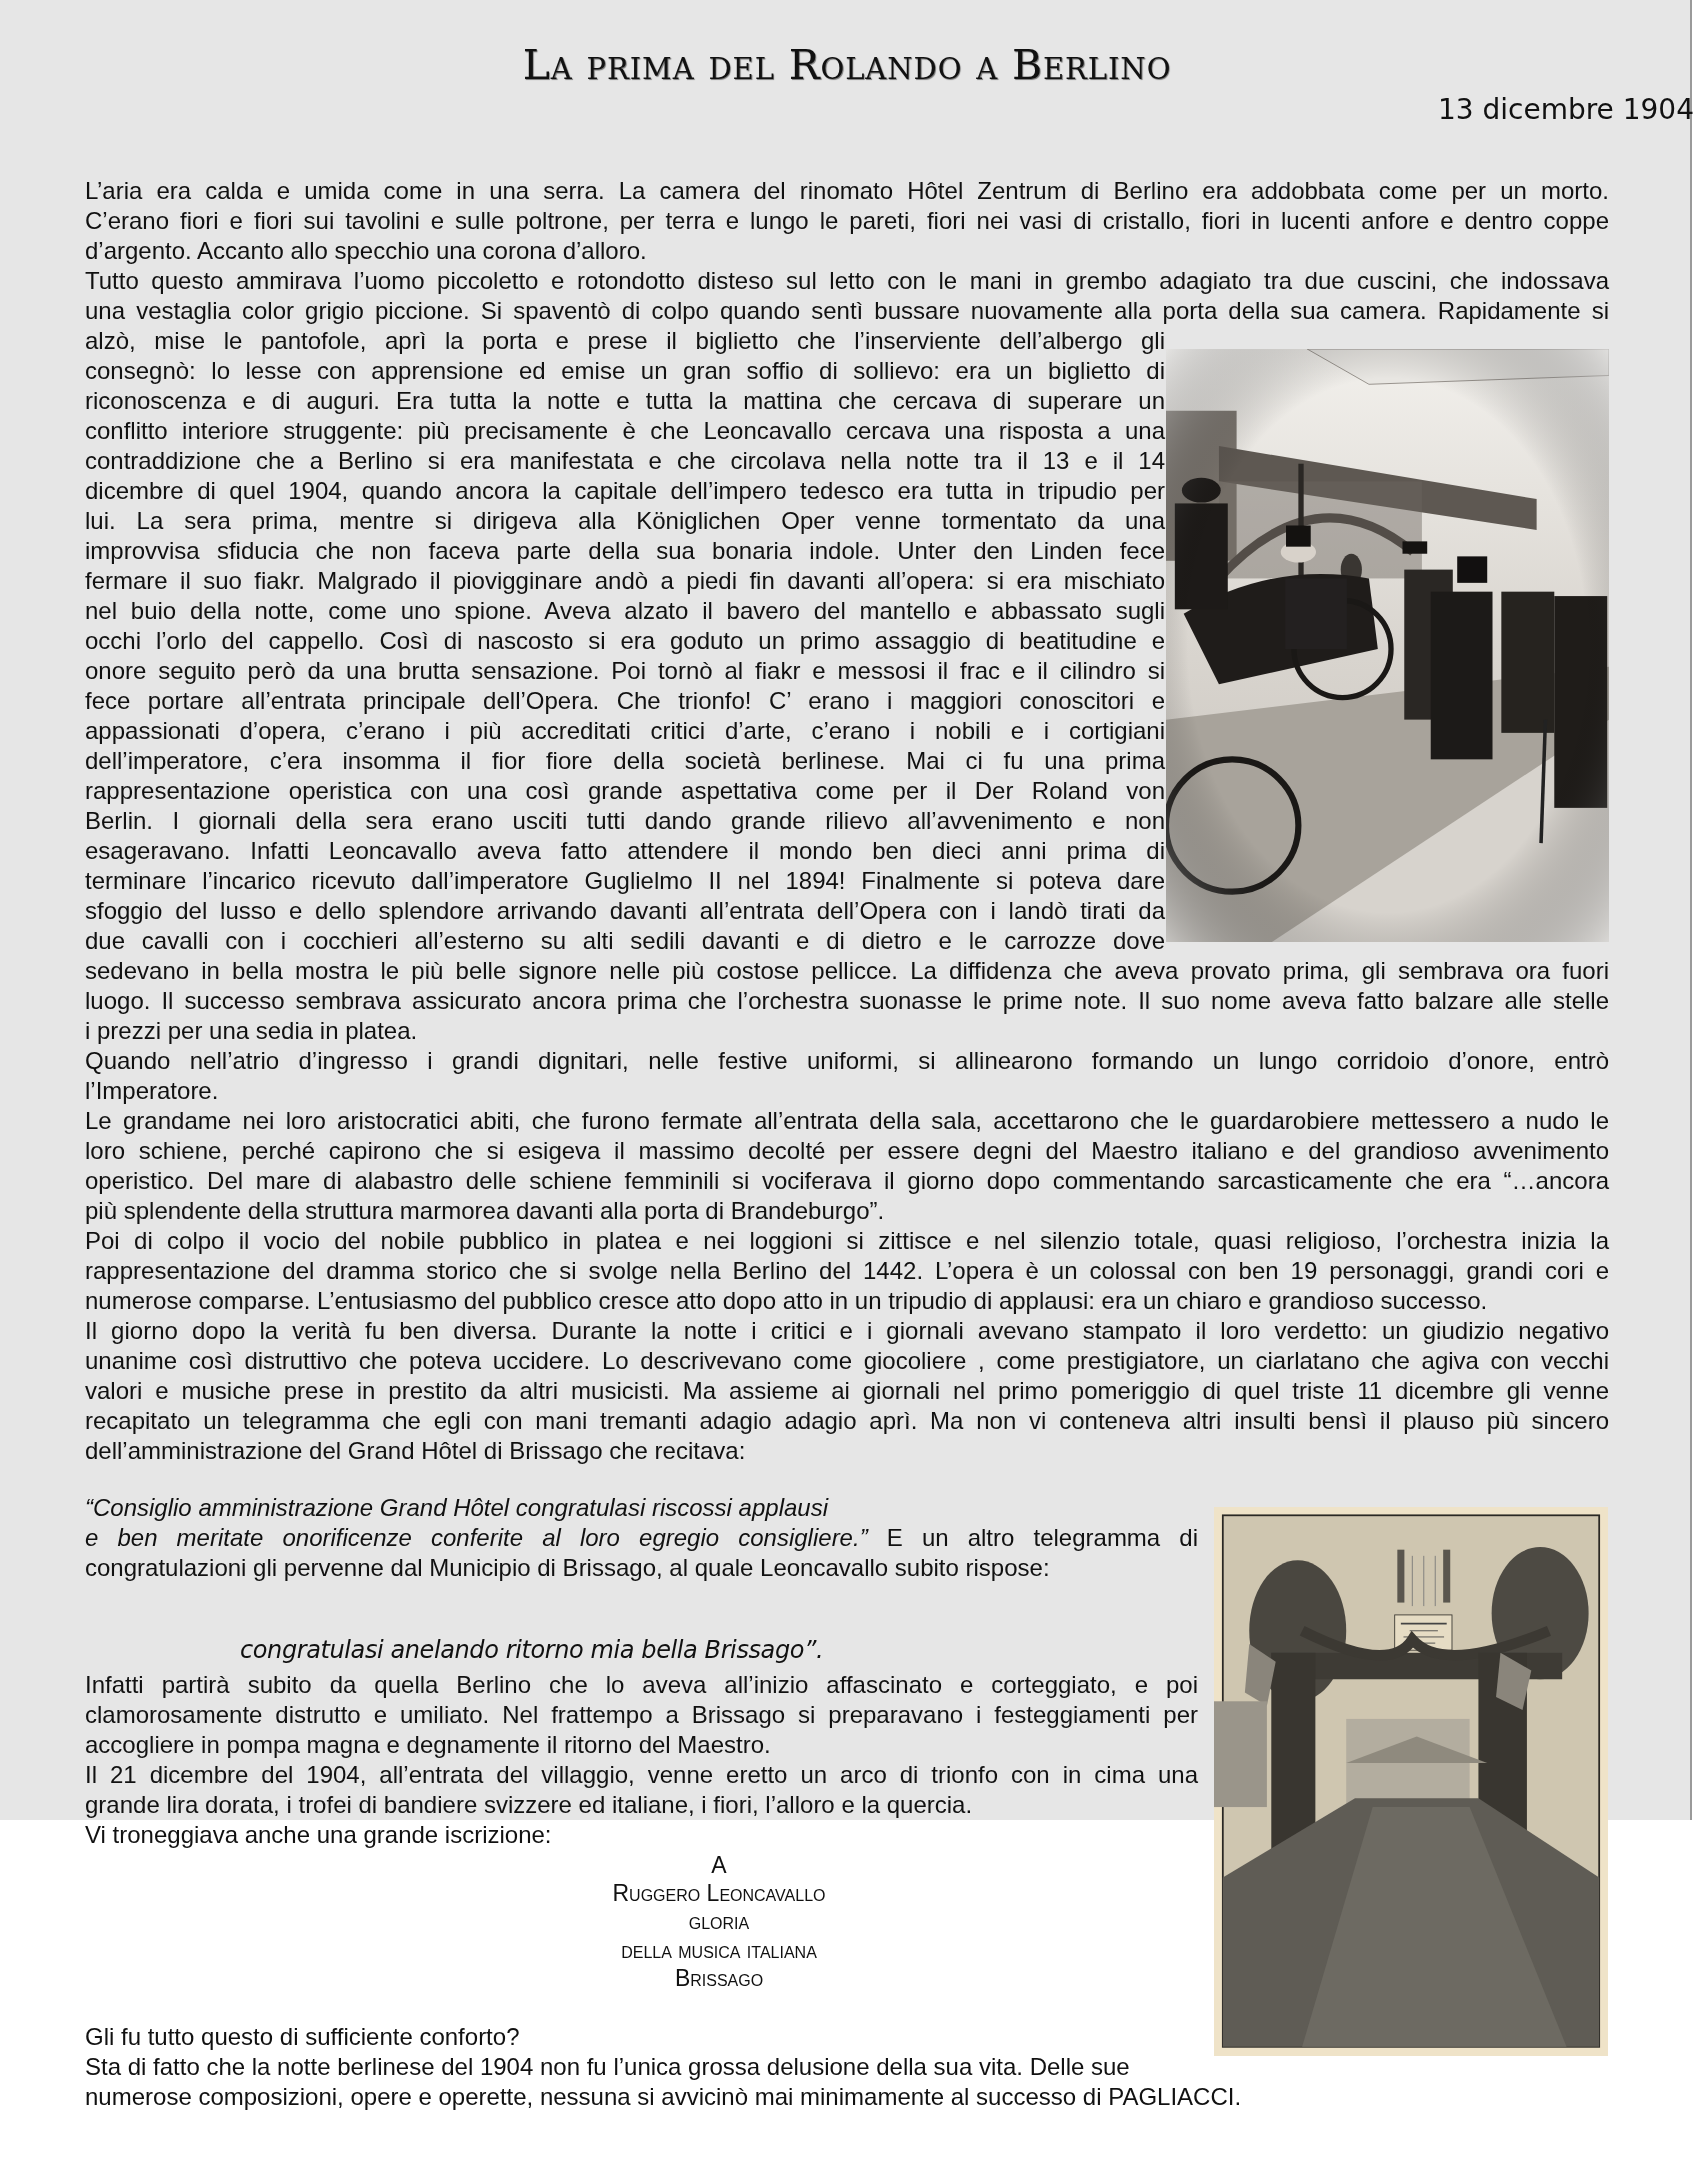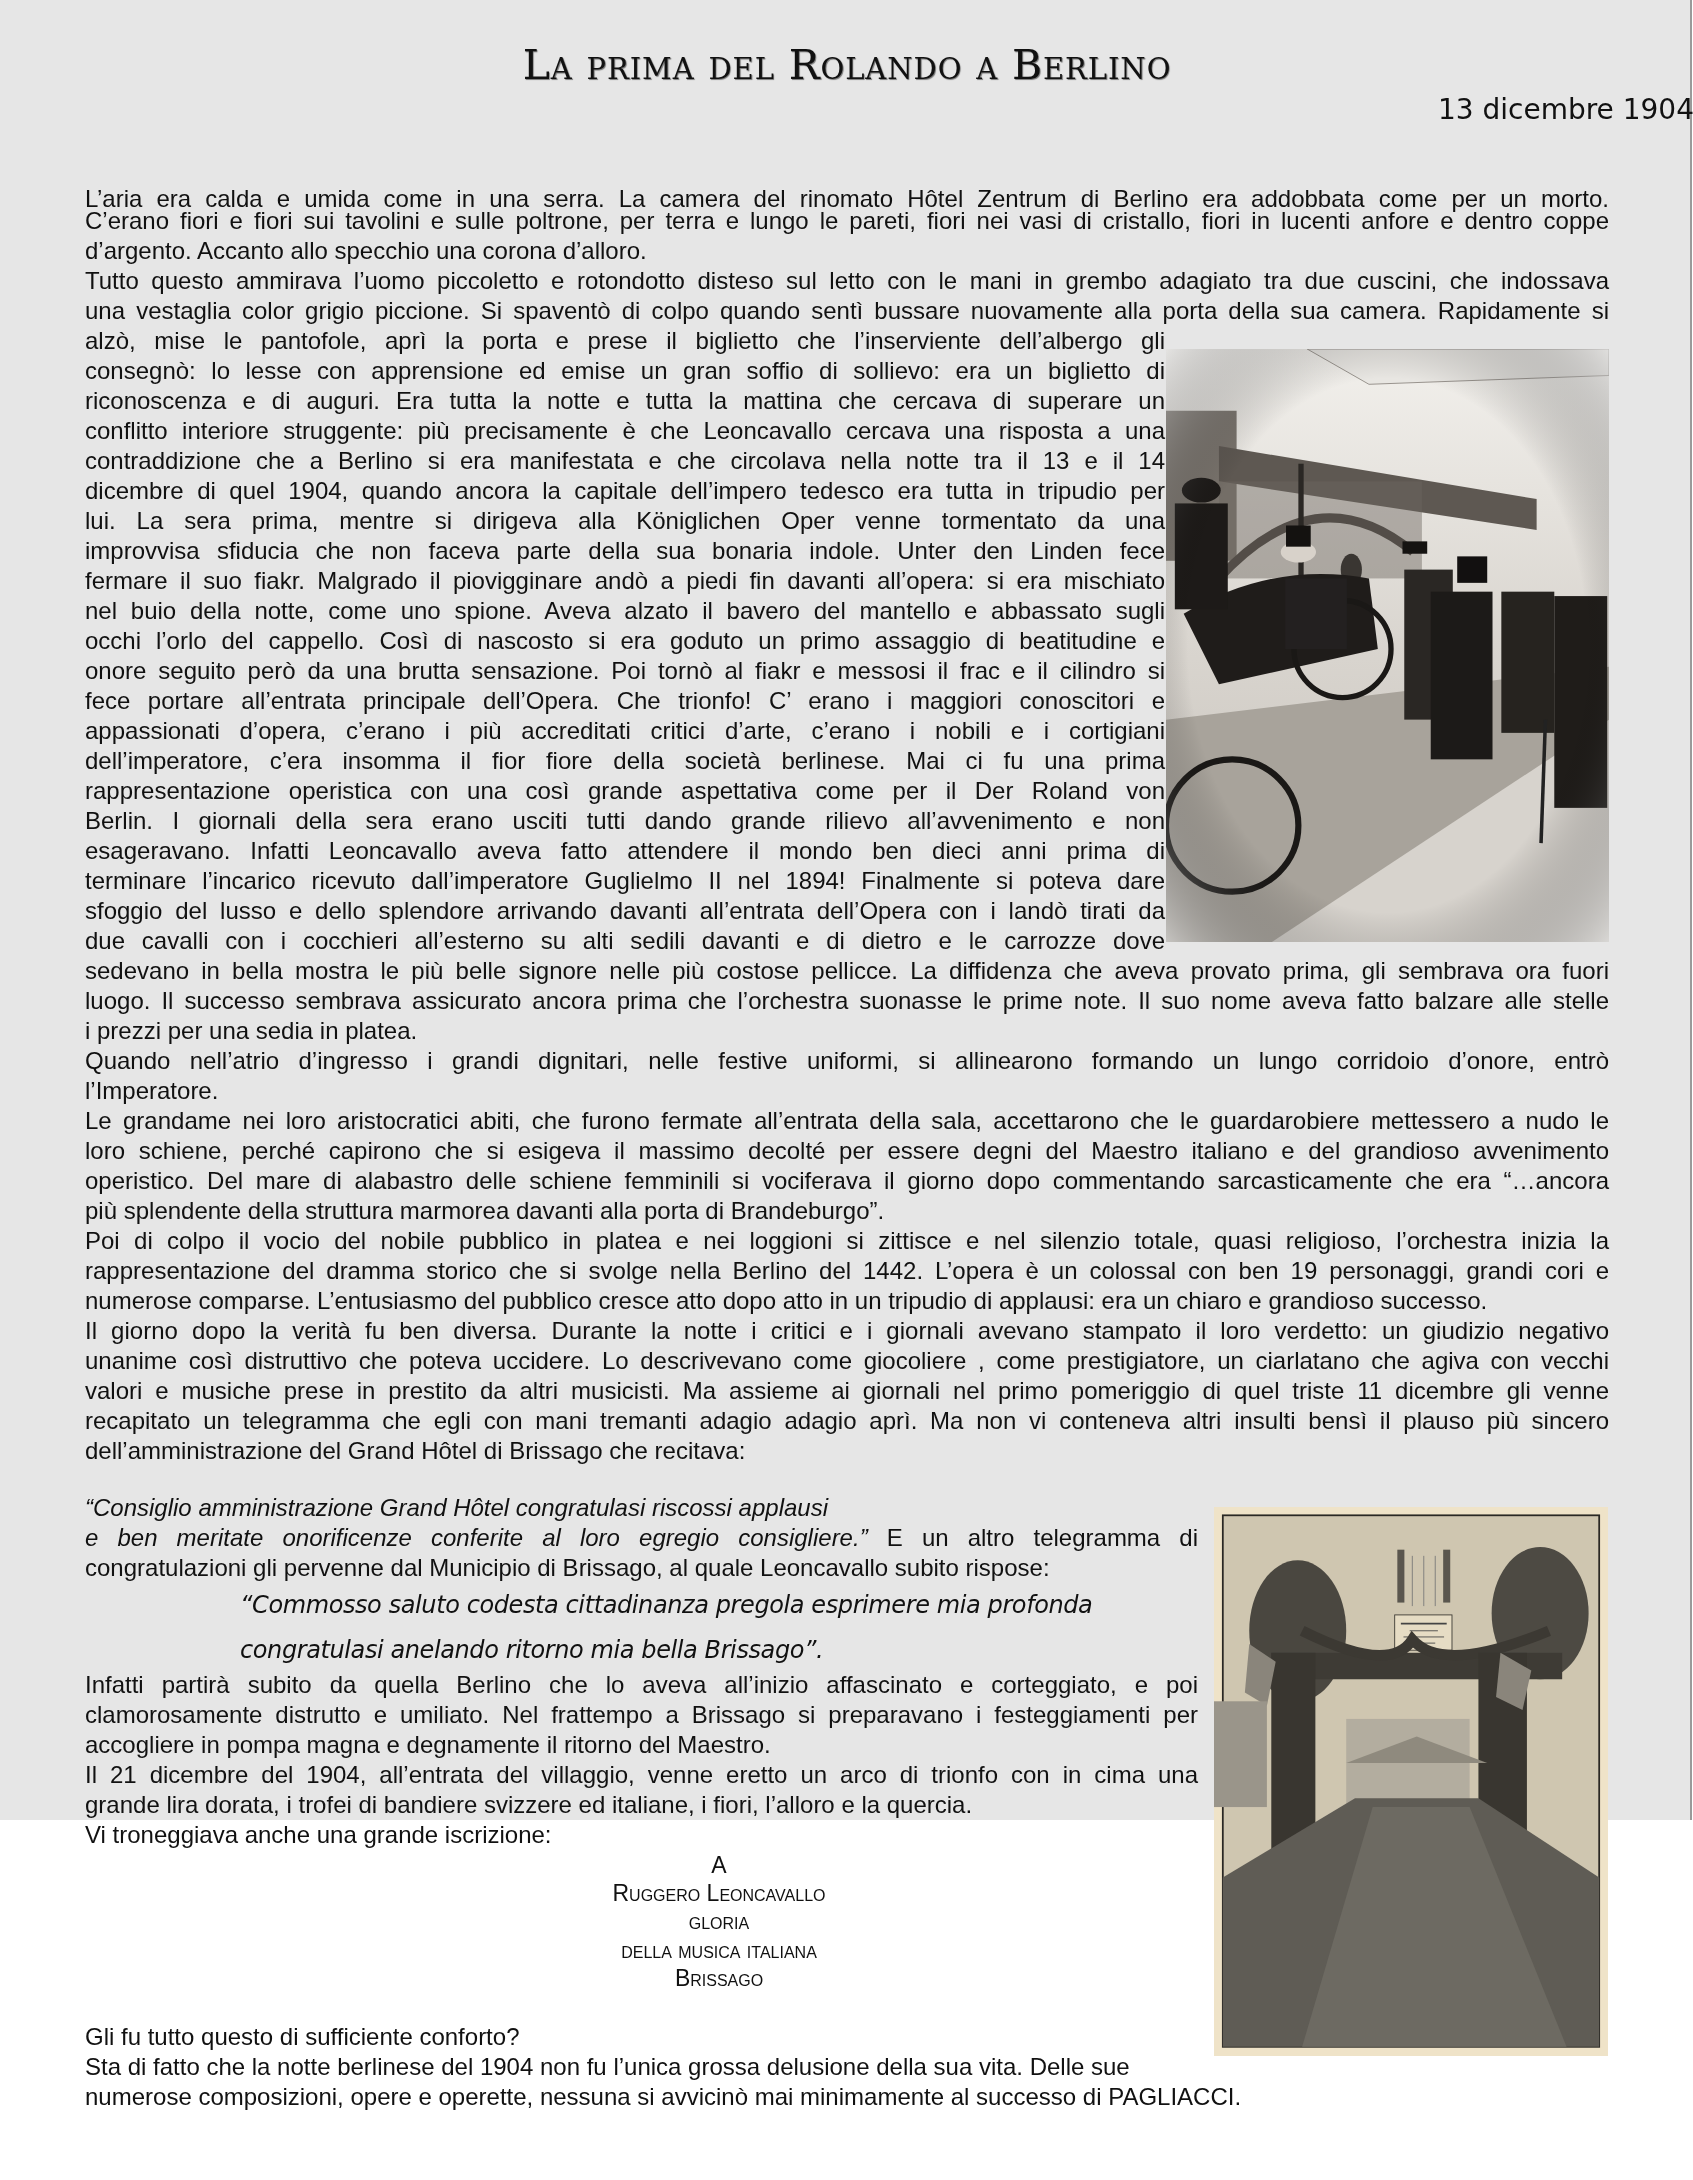--- a/index.html
+++ b/index.html
@@ -26,21 +26,21 @@
   #photo2 { left:1214px; top:1507px; width:394px; height:549px; background:#efe3c8; }
 </style>
 </head>
 <body>
 
 <div id="page">
   <div class="title">La prima del Rolando a Berlino</div>
   <div class="subtitle">13 dicembre 1904</div>
 
   <div id="body-lines">
-      <div class="ln just full" style="top: 176px; margin-top: 8px;">L’aria era calda e umida come in una serra. La camera del rinomato Hôtel Zentrum di Berlino era addobbata come per un morto.</div>
+      <div class="ln just full" style="top: 176px;">L’aria era calda e umida come in una serra. La camera del rinomato Hôtel Zentrum di Berlino era addobbata come per un morto.</div>
       <div class="ln just full" style="top: 206px;">C’erano fiori e fiori sui tavolini e sulle poltrone, per terra e lungo le pareti, fiori nei vasi di cristallo, fiori in lucenti anfore e dentro coppe</div>
       <div class="ln" style="top: 236px;">d’argento. Accanto allo specchio una corona d’alloro.</div>
       <div class="ln just full" style="top: 266px;">Tutto questo ammirava l’uomo piccoletto e rotondotto disteso sul letto con le mani in grembo adagiato tra due cuscini, che indossava</div>
       <div class="ln just full" style="top: 296px;">una vestaglia color grigio piccione. Si spaventò di colpo quando sentì bussare nuovamente alla porta della sua camera. Rapidamente si</div>
       <div class="ln just narrow" style="top: 326px;">alzò, mise le pantofole, aprì la porta e prese il biglietto che l’inserviente dell’albergo gli</div>
       <div class="ln just narrow" style="top: 356px;">consegnò: lo lesse con apprensione ed emise un gran soffio di sollievo: era un biglietto di</div>
       <div class="ln just narrow" style="top: 386px;">riconoscenza e di auguri. Era tutta la notte e tutta la mattina che cercava di superare un</div>
       <div class="ln just narrow" style="top: 416px;">conflitto interiore struggente: più precisamente è che Leoncavallo cercava una risposta a una</div>
       <div class="ln just narrow" style="top: 446px;">contraddizione che a Berlino si era manifestata e che circolava nella notte tra il 13 e il 14</div>
       <div class="ln just narrow" style="top: 476px;">dicembre di quel 1904, quando ancora la capitale dell’impero tedesco era tutta in tripudio per</div>
@@ -75,21 +75,20 @@
       <div class="ln just full" style="top: 1346px;">unanime così distruttivo che poteva uccidere. Lo descrivevano come giocoliere , come prestigiatore, un ciarlatano che agiva con vecchi</div>
       <div class="ln just full" style="top: 1376px;">valori e musiche prese in prestito da altri musicisti. Ma assieme ai giornali nel primo pomeriggio di quel triste 11 dicembre gli venne</div>
       <div class="ln just full" style="top: 1406px;">recapitato un telegramma che egli con mani tremanti adagio adagio aprì. Ma non vi conteneva altri insulti bensì il plauso più sincero</div>
       <div class="ln" style="top: 1436px;">dell’amministrazione del Grand Hôtel di Brissago che recitava:</div>
     </div>
 
   <div class="ln ital" style="top:1493px;">“Consiglio amministrazione Grand Hôtel congratulasi riscossi applausi</div>
   <div class="ln just nar2" style="top:1523px;"><span class="ital">e ben meritate onorificenze conferite al loro egregio consigliere.”</span><span> E un altro telegramma di</span></div>
   <div class="ln" style="top:1553px;">congratulazioni gli pervenne dal Municipio di Brissago, al quale Leoncavallo subito rispose:</div>
 
-  <div class="quote2" style="top:1590px;">“Commosso saluto codesta cittadinanza pregola esprimere mia profonda</div>
   <div class="quote2" style="top:1635px;">congratulasi anelando ritorno mia bella Brissago”.</div>
 
   <div id="after-lines">
       <div class="ln just nar2" style="top: 1670px;">Infatti partirà subito da quella Berlino che lo aveva all’inizio affascinato e corteggiato, e poi</div>
       <div class="ln just nar2" style="top: 1700px;">clamorosamente distrutto e umiliato. Nel frattempo a Brissago si preparavano i festeggiamenti per</div>
       <div class="ln" style="top: 1730px;">accogliere in pompa magna e degnamente il ritorno del Maestro.</div>
       <div class="ln just nar2" style="top: 1760px;">Il 21 dicembre del 1904, all’entrata del villaggio, venne eretto un arco di trionfo con in cima una</div>
       <div class="ln" style="top: 1790px;">grande lira dorata, i trofei di bandiere svizzere ed italiane, i fiori, l’alloro e la quercia.</div>
       <div class="ln" style="top: 1820px;">Vi troneggiava anche una grande iscrizione:</div>
     </div>

